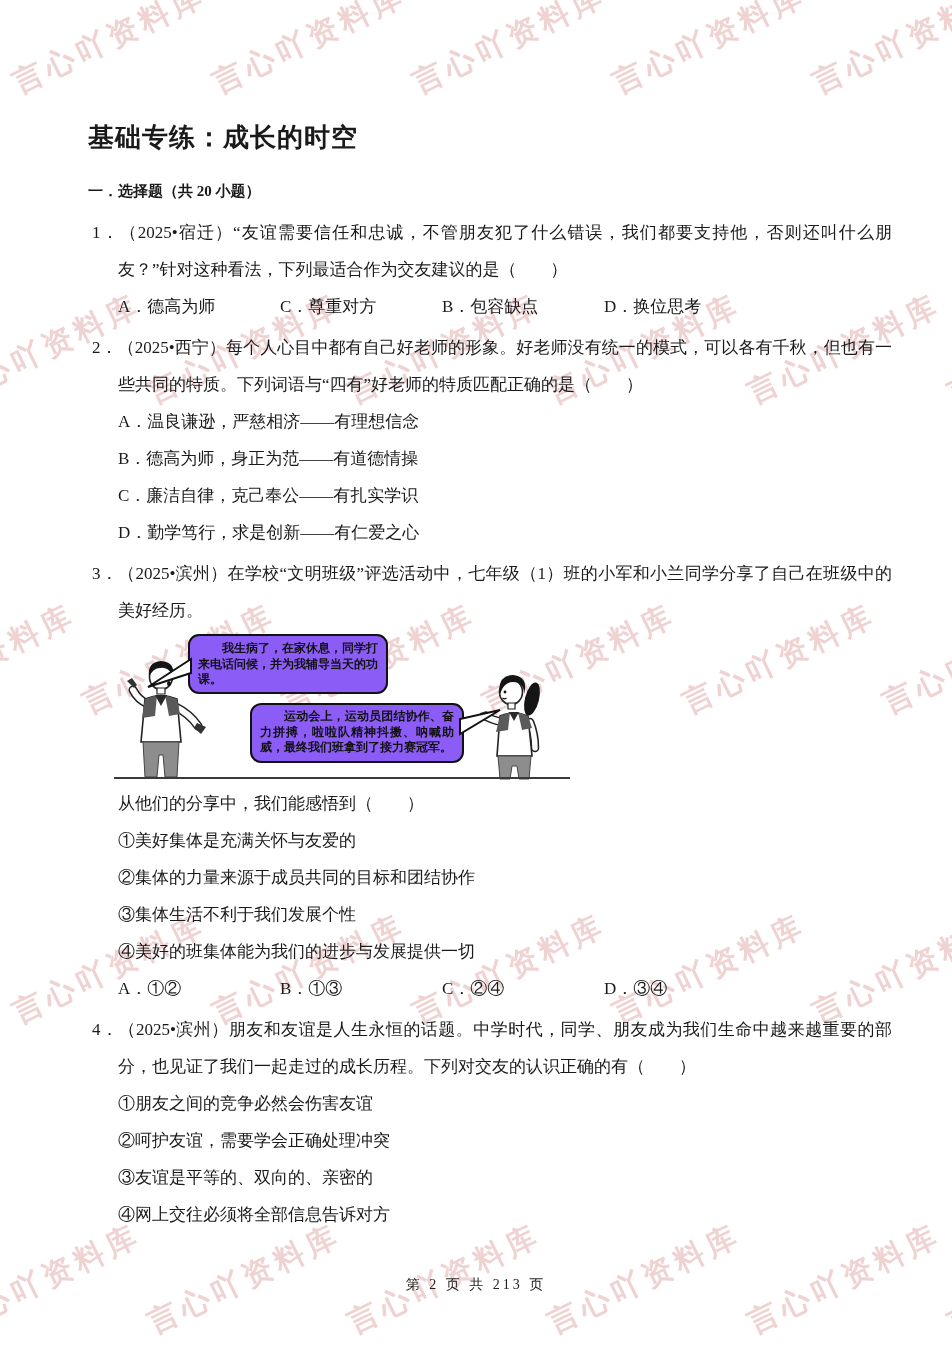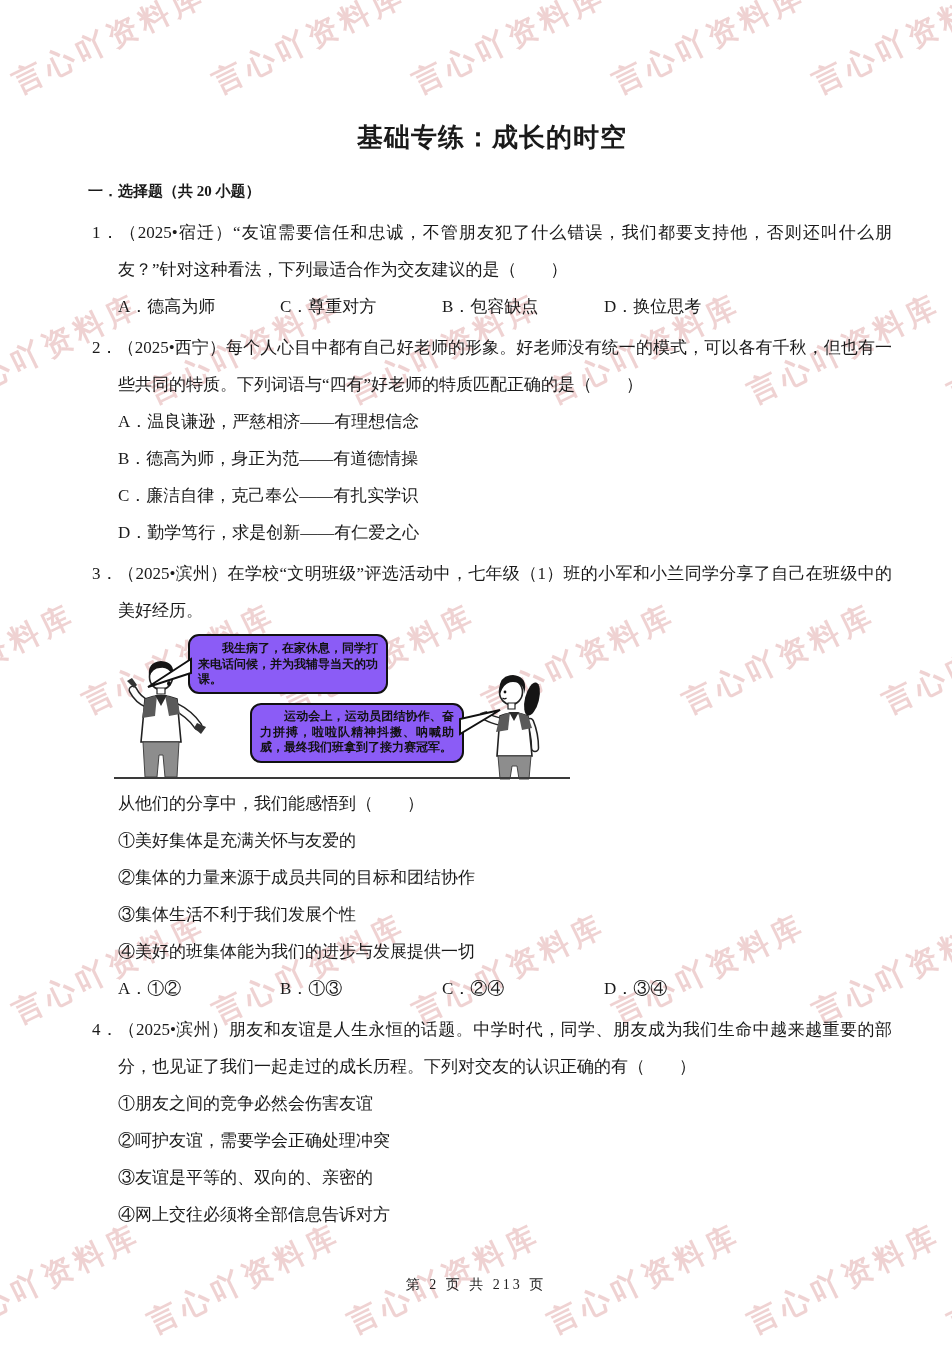--- a/index.html
+++ b/index.html
@@ -23,21 +23,21 @@
     letter-spacing: 5px;
     white-space: nowrap;
     opacity: 0.38;
     transform: rotate(-26deg);
     transform-origin: 0 50%;
   }
   
   .content { position:relative; z-index:1; padding: 118px 56px 0 88px; }
   .doc-title {
     margin: 0 0 15px 0;
-    text-align: center;
+    text-align: left;
     font-size: 26px;
     font-weight: 700;
     line-height: 40px;
     letter-spacing: 1px;
   }
   .section-heading {
     font-size: 15px;
     font-weight: 700;
     line-height: 37px;
     margin: 0;

